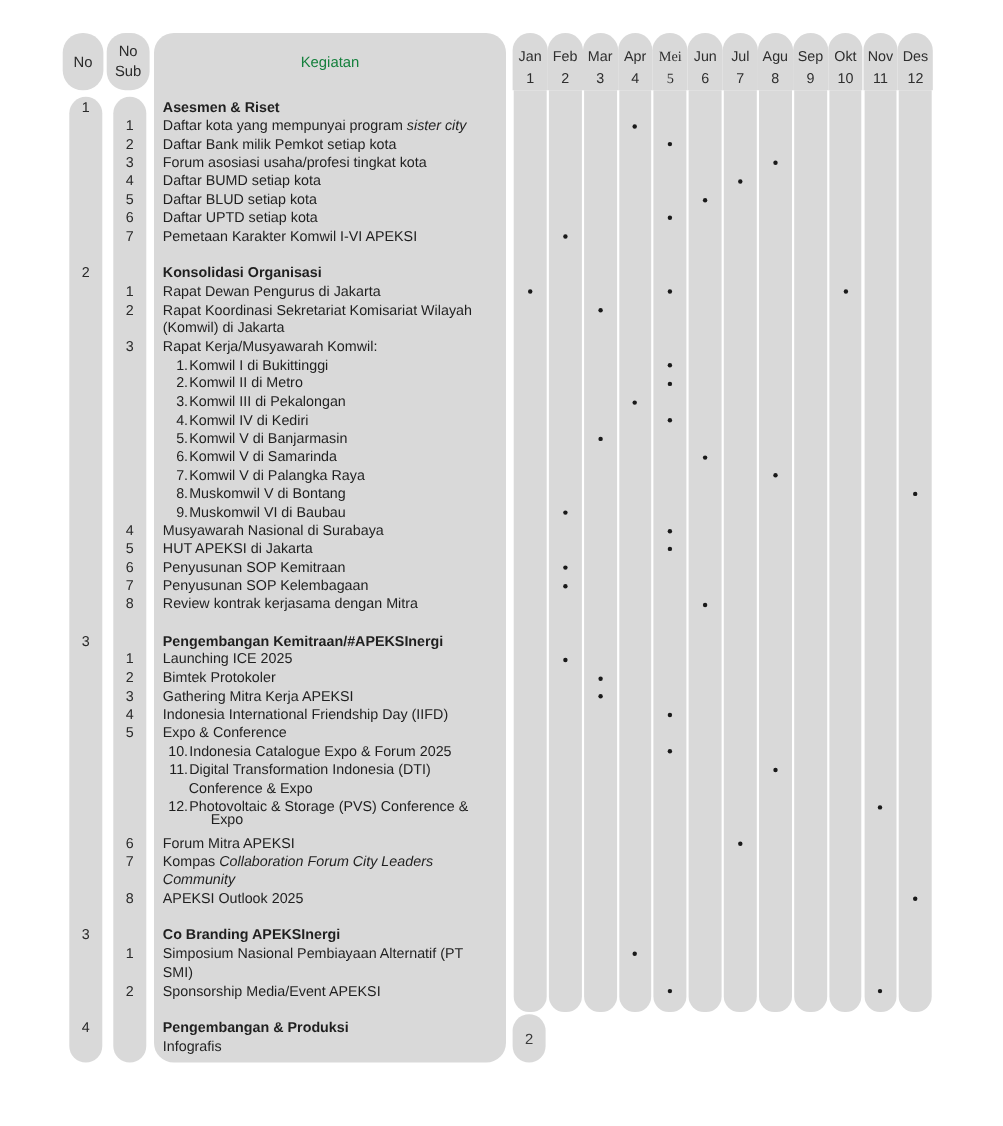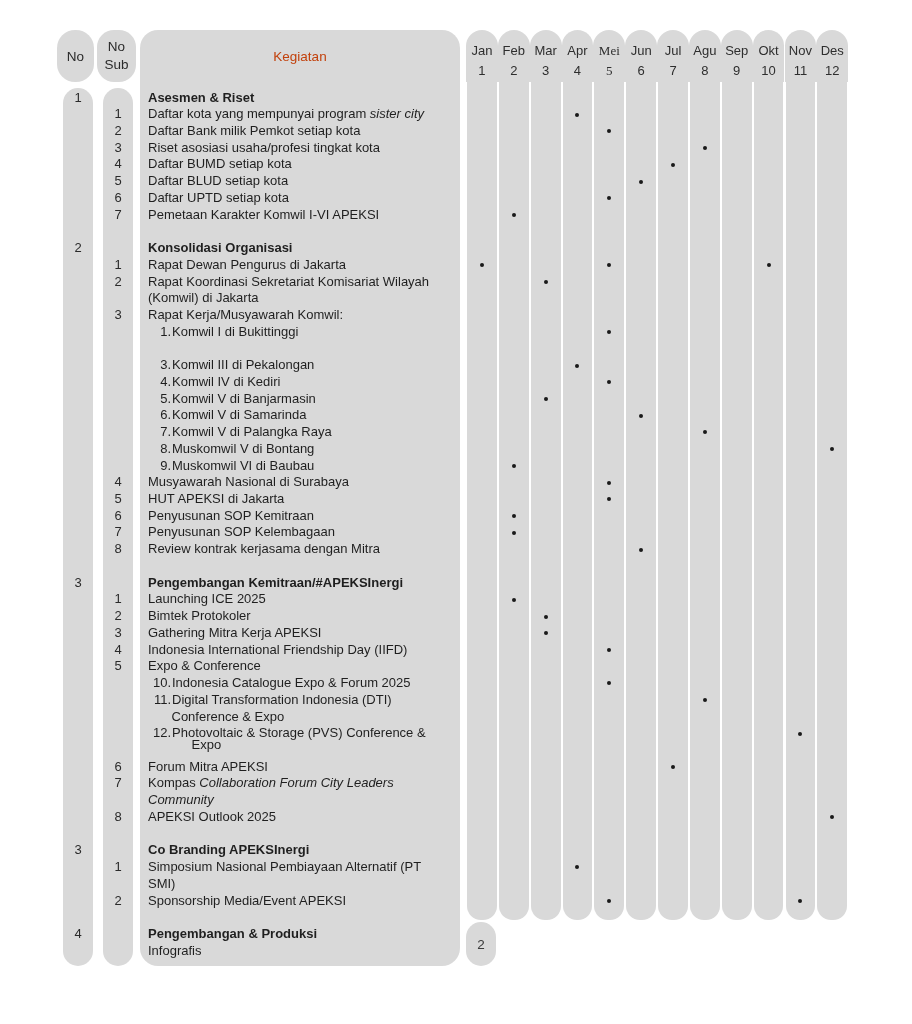--- a/index.html
+++ b/index.html
@@ -7,21 +7,21 @@
        font-family:"Liberation Sans",sans-serif;color:#1f1f1f;}
   .pill{position:absolute;background:#d9d9d9;}
   
   .hdr-no{left:57px;top:30px;width:37px;height:52px;border-radius:18px;
           display:flex;align-items:center;justify-content:center;font-size:13.5px;color:#2b2b2b;}
   .hdr-nosub{left:97px;top:30px;width:39px;height:52px;border-radius:17px;
           display:flex;flex-direction:column;align-items:center;justify-content:center;
           font-size:13.5px;line-height:1.3;color:#2b2b2b;}
   .keg-rect{left:140px;top:30px;width:320px;height:936px;border-radius:18px;}
   .hdr-keg{position:absolute;left:140px;top:30px;width:320px;height:52px;
-          display:flex;align-items:center;justify-content:center;font-size:13.5px;color:#c2410c;}
+          display:flex;align-items:center;justify-content:center;font-size:13.5px;color:#15803d;}
   .body-no{left:63px;top:88px;width:30px;height:878px;border-radius:15px;}
   .body-nosub{left:103px;top:88px;width:30px;height:878px;border-radius:15px;}
   
   .mcol{position:absolute;top:30px;width:31.85px;}
   .mhead{height:52px;background:#d9d9d9;border-radius:16px 16px 0 0;
          display:flex;flex-direction:column;align-items:center;justify-content:flex-end;
          padding-bottom:2px;box-sizing:border-box;font-size:13px;line-height:1.5;color:#2e2e2e;}
   .mbody{height:838px;margin:0 1px;background:#d9d9d9;border-radius:0 0 14px 14px;}
   
   .badge-jan{left:466px;top:922px;width:30px;height:44px;border-radius:15px;
@@ -158,21 +158,21 @@
       <div class="keg"><span>Daftar kota yang mempunyai program </span><span class="i">sister city</span></div>
       <span class="dot" style="left: 575.47px;"></span>
     </div>
     <div class="trow" style="top: 122.96px;">
       <span class="csub">2</span>
       <div class="keg"><span>Daftar Bank milik Pemkot setiap kota</span></div>
       <span class="dot" style="left: 607.32px;"></span>
     </div>
     <div class="trow" style="top: 139.69px;">
       <span class="csub">3</span>
-      <div class="keg"><span>Riset asosiasi usaha/profesi tingkat kota</span></div>
+      <div class="keg"><span>Forum asosiasi usaha/profesi tingkat kota</span></div>
       <span class="dot" style="left: 702.88px;"></span>
     </div>
     <div class="trow" style="top: 156.42px;">
       <span class="csub">4</span>
       <div class="keg"><span>Daftar BUMD setiap kota</span></div>
       <span class="dot" style="left: 671.02px;"></span>
     </div>
     <div class="trow" style="top: 173.15px;">
       <span class="csub">5</span>
       <div class="keg"><span>Daftar BLUD setiap kota</span></div>
@@ -209,20 +209,24 @@
       <div class="keg"><span>(Komwil) di Jakarta</span></div>
     </div>
     <div class="trow" style="top: 306.99px;">
       <span class="csub">3</span>
       <div class="keg"><span>Rapat Kerja/Musyawarah Komwil:</span></div>
     </div>
     <div class="trow" style="top: 323.72px;">
       <div class="keg"><span class="marker">1.</span><span>Komwil I di Bukittinggi</span></div>
       <span class="dot" style="left: 607.32px;"></span>
     </div>
+    <div class="trow" style="top: 340.45px;">
+      <div class="keg"><span class="marker">2.</span><span>Komwil II di Metro</span></div>
+      <span class="dot" style="left: 607.32px;"></span>
+    </div>
     <div class="trow" style="top: 357.18px;">
       <div class="keg"><span class="marker">3.</span><span>Komwil III di Pekalongan</span></div>
       <span class="dot" style="left: 575.47px;"></span>
     </div>
     <div class="trow" style="top: 373.91px;">
       <div class="keg"><span class="marker">4.</span><span>Komwil IV di Kediri</span></div>
       <span class="dot" style="left: 607.32px;"></span>
     </div>
     <div class="trow" style="top: 390.64px;">
       <div class="keg"><span class="marker">5.</span><span>Komwil V di Banjarmasin</span></div>

